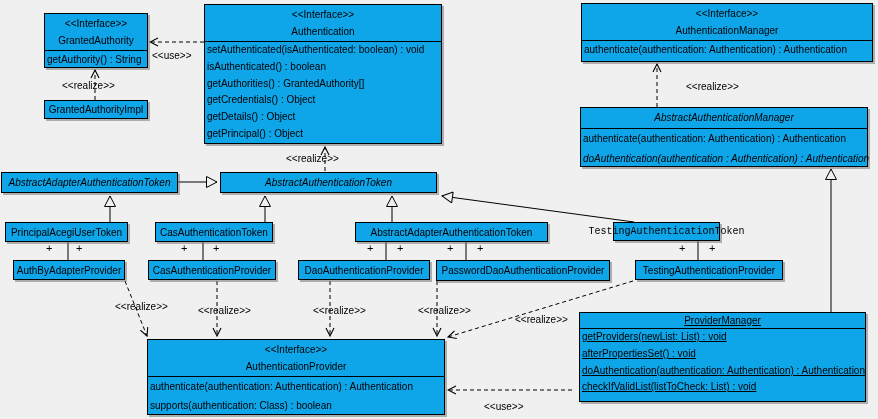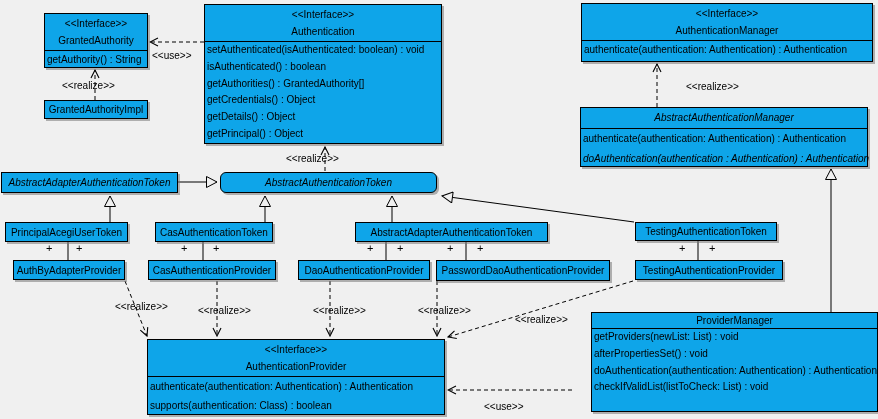--- a/index.html
+++ b/index.html
@@ -95,34 +95,34 @@
       <div class="nm it" style="line-height:18px;">AbstractAuthenticationManager</div>
     </div>
     <div class="m" style="line-height:19.5px;">authenticate(authentication: Authentication) : Authentication</div>
     <div class="m it" style="line-height:19.5px;">doAuthentication(authentication : Authentication) : Authentication</div>
   </div>
 
   <div class="cls simple it" style="left:1px;top:172px;width:177px;height:21px;">
     <span>AbstractAdapterAuthenticationToken</span>
   </div>
 
-  <div class="cls simple it" style="left:220px;top:172px;width:217px;height:21px;border-radius:6px;">
+  <div class="cls simple it" style="left:220px;top:172px;width:217px;height:21px;">
     <span>AbstractAuthenticationToken</span>
   </div>
 
   <div class="cls simple" style="left:5px;top:222px;width:123px;height:20px;">
     <span>PrincipalAcegiUserToken</span>
   </div>
   <div class="cls simple" style="left:155px;top:222px;width:118px;height:20px;">
     <span>CasAuthenticationToken</span>
   </div>
   <div class="cls simple" style="left:355px;top:222px;width:193px;height:20px;">
     <span>AbstractAdapterAuthenticationToken</span>
   </div>
-  <div class="cls simple" style="left:635px;top:222px;width:142px;height:19px;">
+  <div class="cls simple" style="left:613px;top:222px;width:107px;height:19px;font-family:Liberation Mono, monospace;">
     <span>TestingAuthenticationToken</span>
   </div>
 
   <div class="cls simple" style="left:13px;top:260px;width:112px;height:20px;">
     <span>AuthByAdapterProvider</span>
   </div>
   <div class="cls simple" style="left:148px;top:260px;width:128px;height:20px;">
     <span>CasAuthenticationProvider</span>
   </div>
   <div class="cls simple" style="left:298px;top:260px;width:132px;height:20px;">
@@ -137,21 +137,21 @@
 
   <div class="cls" style="left:147px;top:339px;width:298px;height:76px;">
     <div class="hd">
       <div class="st">&lt;&lt;Interface&gt;&gt;</div>
       <div class="nm">AuthenticationProvider</div>
     </div>
     <div class="m" style="line-height:19px;">authenticate(authentication: Authentication) : Authentication</div>
     <div class="m" style="line-height:19px;">supports(authentication: Class) : boolean</div>
   </div>
 
-  <div class="cls" style="left:591px;top:312px;width:287px;height:100px;">
+  <div class="cls" style="left:579px;top:312px;width:287px;height:90px;text-decoration:underline;">
     <div class="hd">
       <div class="nm" style="line-height:13px;">ProviderManager</div>
     </div>
     <div class="m">getProviders(newList: List) : void</div>
     <div class="m">afterPropertiesSet() : void</div>
     <div class="m">doAuthentication(authentication: Authentication) : Authentication</div>
     <div class="m">checkIfValidList(listToCheck: List) : void</div>
   </div>
 
   <div class="lbl" style="left:152px;top:50px;">&lt;&lt;use&gt;&gt;</div>

